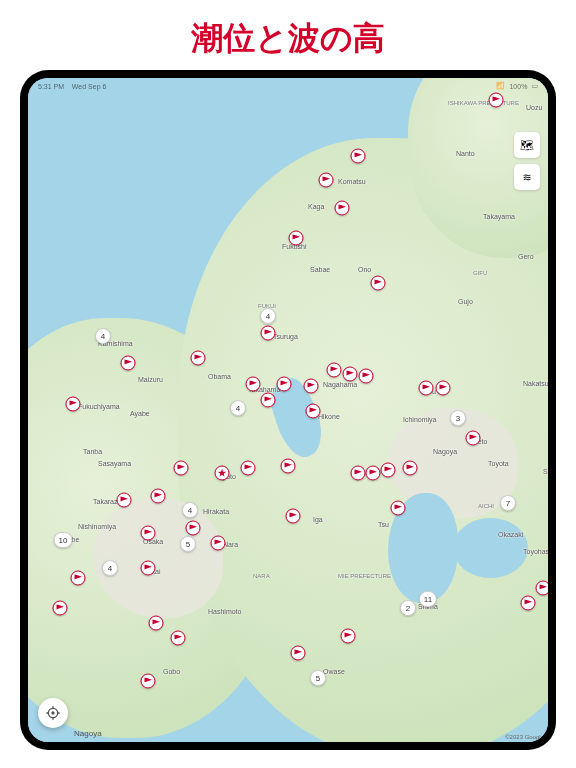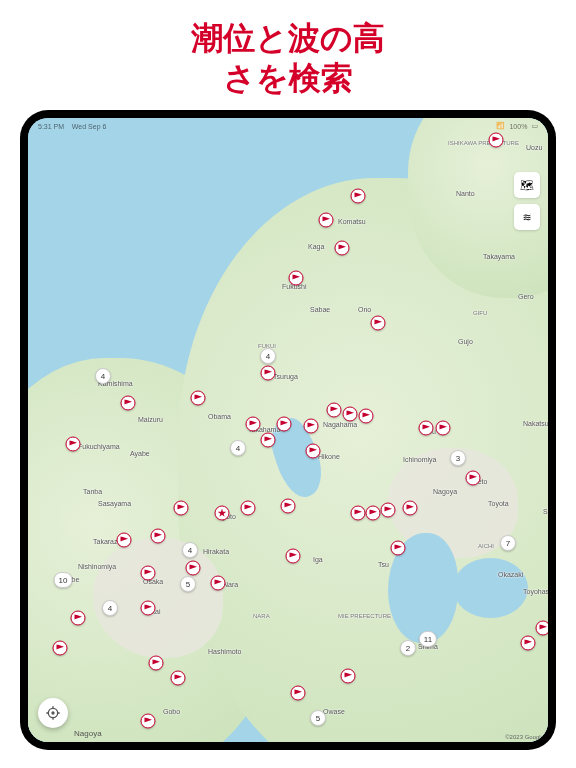--- a/index.html
+++ b/index.html
@@ -33,21 +33,20 @@
   .attrib { position: absolute; right: 4px; bottom: 2px; font-size: 6px; color: #666; z-index: 30; }
   .glogo { position: absolute; left: 46px; bottom: 4px; font-size: 8px; color: #555; z-index: 30; font-weight: 500; }
 </style>
 </head>
 <body>
 
 <div class="page">
   <div class="title-bar">
     <h1>
       <span>潮位と波の高</span><br>
-      <span>さを検索</span>
     </h1>
   </div>
 
   <div class="device">
     <div class="device-inner">
 
       <div class="status-bar">
         <div class="left">
           <span>5:31 PM</span>
           &nbsp;&nbsp;

